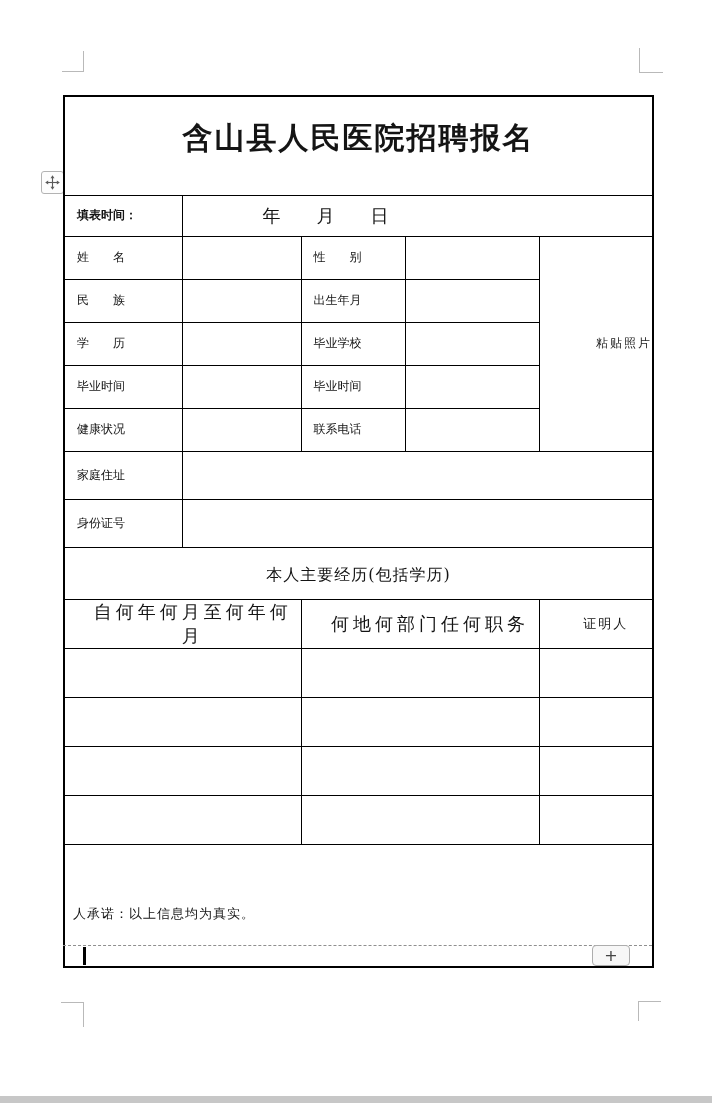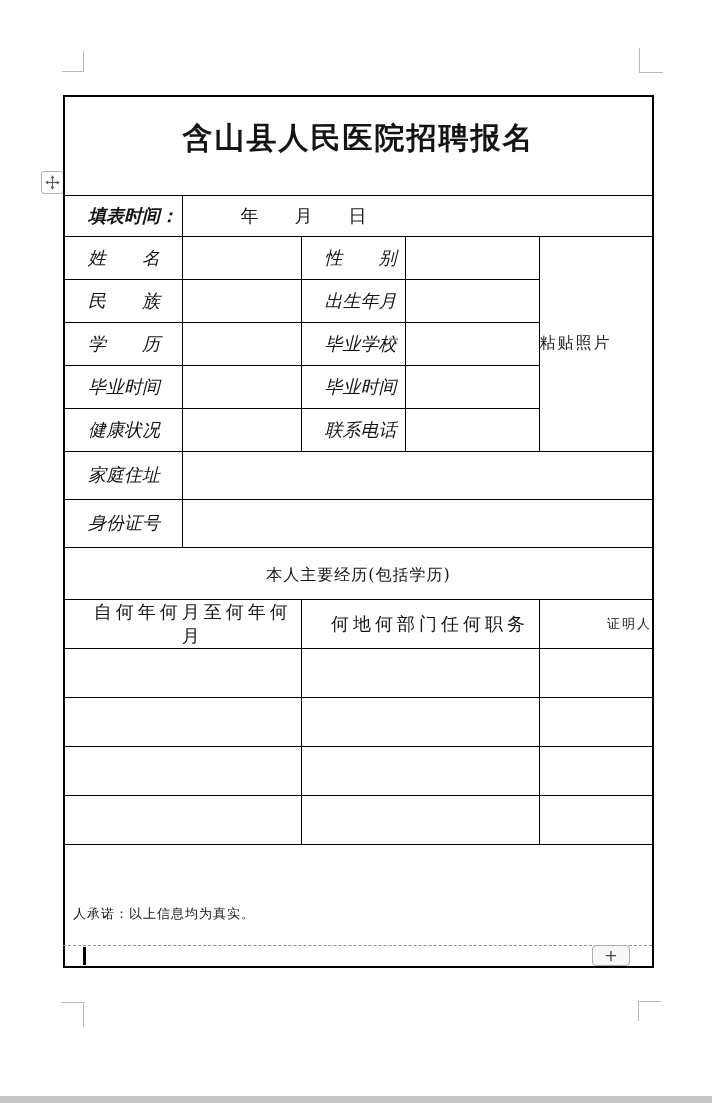--- a/index.html
+++ b/index.html
@@ -33,27 +33,27 @@
   table.form {
     border-collapse: collapse; table-layout: fixed; width: 589px;
     border: 2px solid #000;
   }
   table.form td { border: 1px solid #000; vertical-align: middle; overflow: hidden; }
 
   td.title-cell {
     height: 99px; text-align: center; vertical-align: bottom; padding-bottom: 15px;
     font-size: 30px; font-weight: bold; letter-spacing: 2px;
   }
-  td.label { font-size: 18px; padding-left: 23px; white-space: nowrap; font-style: italic; }
+  td.label { font-size: 12px; padding-left: 12px; white-space: nowrap; }
   td.bold  { font-weight: bold; }
-  td.date-cell { font-size: 18px; padding-left: 58px; }
-  td.photo-cell { text-align: left; font-size: 16px; letter-spacing: 2px; color: #222; }
+  td.date-cell { font-size: 18px; padding-left: 80px; }
+  td.photo-cell { text-align: right; font-size: 12px; letter-spacing: 2px; color: #222; }
   td.section-title { text-align: center; font-size: 16px; letter-spacing: 1px; padding-top: 4px; }
   td.exp-head { text-align: center; font-size: 18px; letter-spacing: 4px; }
-  td.exp-head-small { text-align: right; font-size: 13px; letter-spacing: 2px; }
+  td.exp-head-small { text-align: center; font-size: 13px; letter-spacing: 2px; }
   td.declaration-cell { vertical-align: top; padding: 18px 8px 0 8px; font-size: 13px; letter-spacing: 1px; }
 
   .r-date td  { height: 41px; }
   .r-info td  { height: 43px; }
   .r-wide td  { height: 48px; }
   .r-sect td  { height: 52px; }
   .r-head td  { height: 49px; padding-left: 20px; }
   .r-empty td { height: 49px; }
   .r-decl td  { height: 123px; }
 

